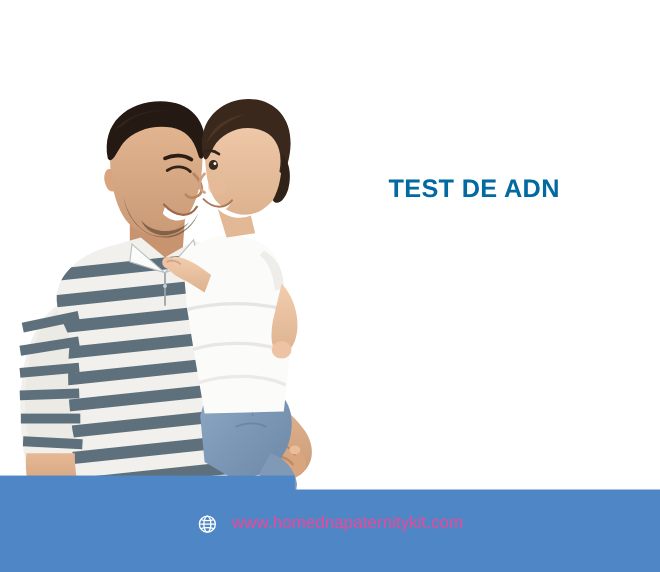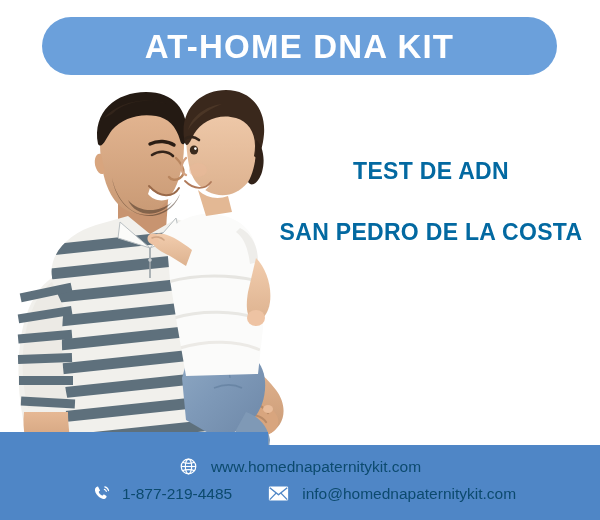--- a/index.html
+++ b/index.html
@@ -87,43 +87,40 @@
     display:flex;
     align-items:center;
     justify-content:center;
     color:#ffffff;
   }
   #footer-row-1{margin-bottom:8px;}
   #footer-row-2{gap:0px;}
   .footer-item{
     display:flex;
     align-items:center;
-    color:#0c4a6e;
+    color:#ec4899;
     font-size:15.5px;
     white-space:nowrap;
   }
   .footer-item .ico{
     display:inline-flex;
     align-items:center;
     justify-content:center;
     margin-right:11px;
     flex:0 0 auto;
   }
   #footer-phone{margin-right:36px;margin-left:8px;}
   #footer-website .ico{margin-right:13px;}
   #footer-email .ico{margin-right:13px;}
 </style>
 </head>
 <body>
 
 <div id="card">
 
-  <div id="header-banner">
-    <span id="header-title">AT-HOME DNA KIT</span>
-  </div>
 
   <div id="photo">
     <svg viewBox="0 0 330 375" xmlns="http://www.w3.org/2000/svg">
       <defs>
         <clipPath id="clipPolo">
           <path d="M52 195 C48 170 72 150 96 143 L128 134 L150 150 L175 137 L205 146
                    C225 152 238 170 240 196 L248 300 L250 375 L46 375 L48 292 Z"></path>
         </clipPath>
         <clipPath id="clipChildShirt">
           <path d="M166 150 C176 138 196 132 212 134 C232 136 247 146 252 162
@@ -269,21 +266,20 @@
       <path d="M185 99 C194 108 205 108 211 100" stroke="#b07a5a" stroke-width="1.8" fill="none" stroke-linecap="round"></path>
 
       <ellipse cx="198" cy="88" rx="9" ry="7" fill="#eab99a" opacity=".5"></ellipse>
 
       <path d="M198 108 C206 116 218 118 228 114 L232 130 L206 134 Z" fill="#e3b894"></path>
     </svg>
   </div>
 
   <div id="headline">
     <div class="headline-line" id="headline-line-1">TEST DE ADN</div>
-    <div class="headline-line" id="headline-line-3">SAN PEDRO DE LA COSTA</div>
   </div>
 
   <div id="footer-bar"></div>
 
   <div id="footer-content">
 
     <div class="footer-row" id="footer-row-1">
       <a class="footer-item" id="footer-website" href="#" style="text-decoration:none;">
         <span class="ico">
           <svg width="19" height="19" viewBox="0 0 24 24" fill="none" stroke="#ffffff" stroke-width="1.5">
@@ -291,42 +287,16 @@
             <ellipse cx="12" cy="12" rx="4" ry="9.2"></ellipse>
             <line x1="2.8" y1="12" x2="21.2" y2="12"></line>
             <path d="M4.4 6.6 C7.5 8.4 16.5 8.4 19.6 6.6"></path>
             <path d="M4.4 17.4 C7.5 15.6 16.5 15.6 19.6 17.4"></path>
           </svg>
         </span>
         <span>www.homednapaternitykit.com</span>
       </a>
     </div>
 
-    <div class="footer-row" id="footer-row-2">
-      <a class="footer-item" id="footer-phone" href="#" style="text-decoration:none;">
-        <span class="ico">
-          <svg width="19" height="19" viewBox="0 0 24 24">
-            <path d="M7.6 3.2 C6.2 3.0 4.4 4.4 3.9 6.0 C3.1 8.6 4.9 12.6 7.6 15.3
-                     C10.3 18.0 14.1 19.6 16.3 18.6 C17.8 17.9 18.7 16.1 18.3 15.0
-                     L14.9 12.9 C14.2 13.9 13.5 14.7 12.7 14.5 C11.4 14.1 9.0 11.7 8.6 10.3
-                     C8.4 9.5 9.2 8.8 10.2 8.1 Z" fill="#ffffff"></path>
-            <path d="M16.2 3.6 C18.6 4.2 20.4 6.0 20.9 8.4" stroke="#ffffff" stroke-width="1.5" fill="none" stroke-linecap="round"></path>
-            <path d="M15.6 6.8 C16.9 7.2 17.8 8.1 18.1 9.4" stroke="#ffffff" stroke-width="1.5" fill="none" stroke-linecap="round"></path>
-          </svg>
-        </span>
-        <span>1-877-219-4485</span>
-      </a>
-
-      <a class="footer-item" id="footer-email" href="#" style="text-decoration:none;">
-        <span class="ico">
-          <svg width="21" height="17" viewBox="0 0 24 18">
-            <rect x="1" y="1" width="22" height="16" rx="1.4" fill="#ffffff"></rect>
-            <path d="M2 2.4 L12 10.4 L22 2.4" fill="none" stroke="#4f86c6" stroke-width="1.7" stroke-linejoin="round"></path>
-            <path d="M2 16 L9.2 8.6 M22 16 L14.8 8.6" fill="none" stroke="#4f86c6" stroke-width="1.5"></path>
-          </svg>
-        </span>
-        <span>info@homednapaternitykit.com</span>
-      </a>
-    </div>
 
   </div>
 
 </div>
 
 </body></html>

